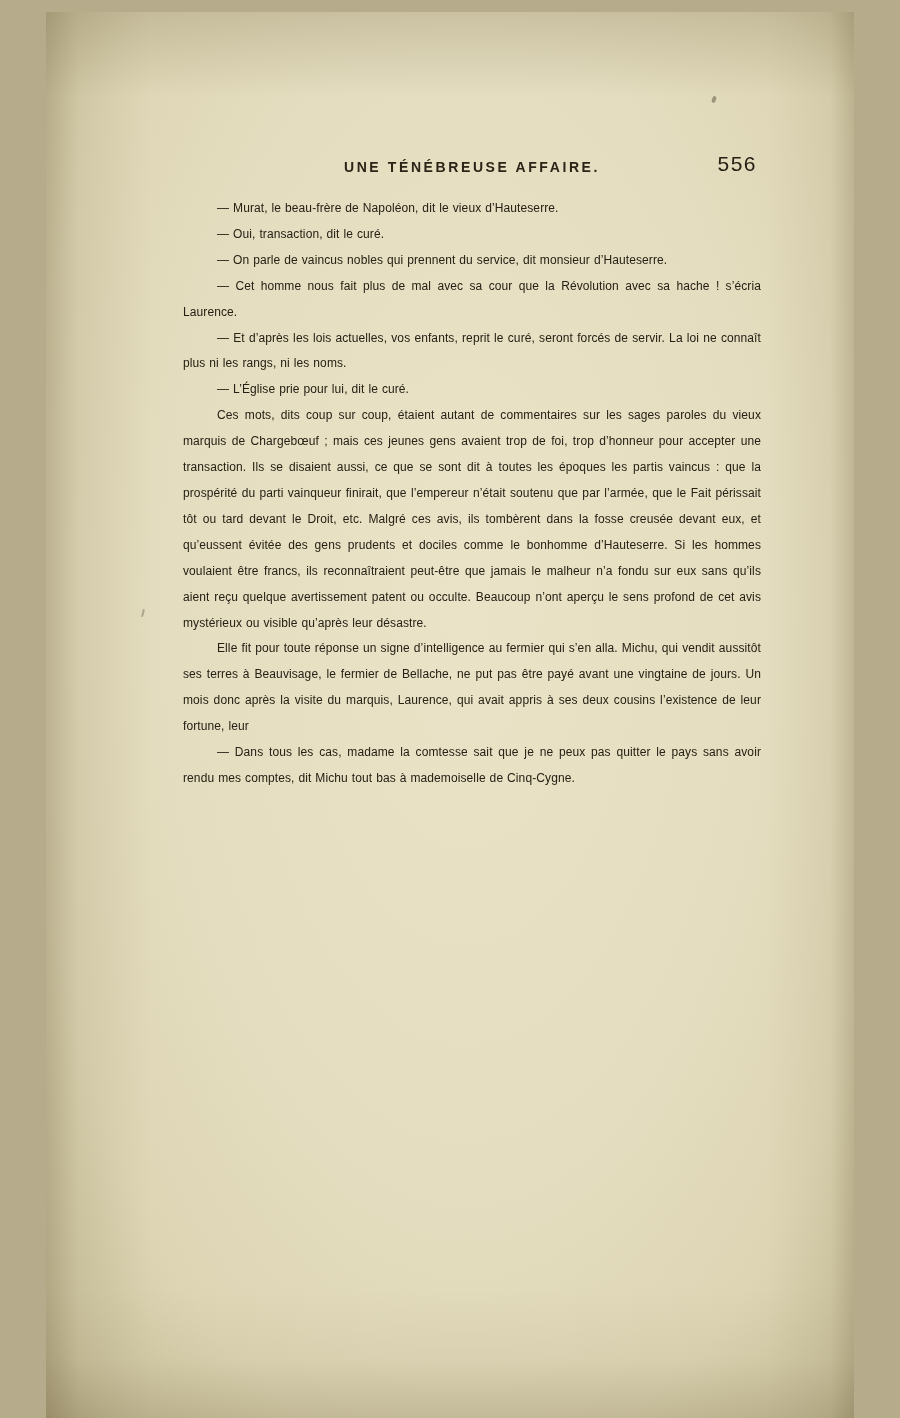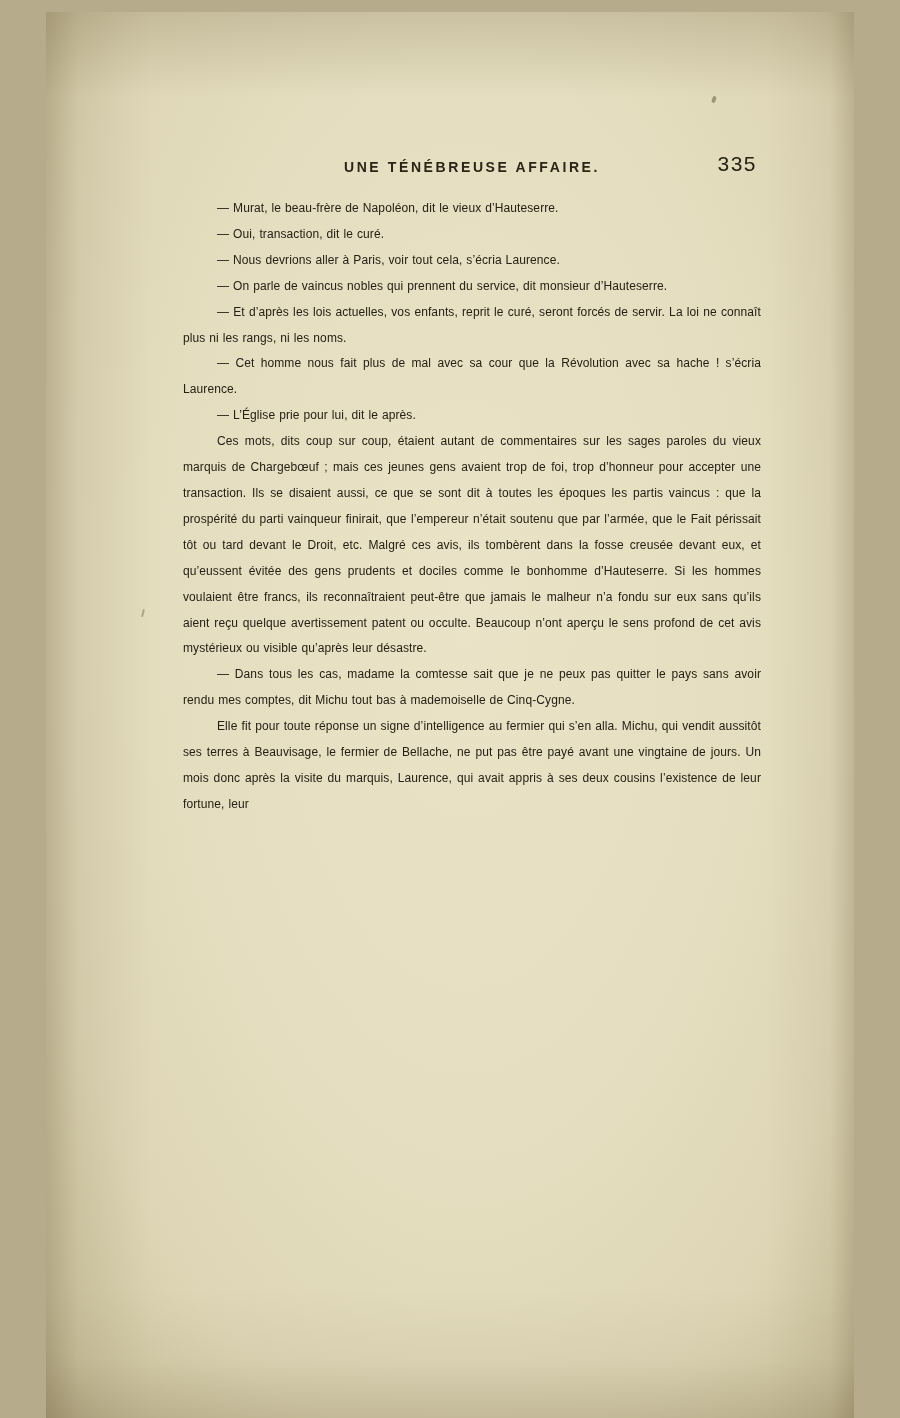--- a/index.html
+++ b/index.html
@@ -107,30 +107,29 @@
 <div class="scan">
 
   <span class="speck speck-top"></span>
   <span class="speck speck-left"></span>
   <span class="speck speck-bottom"></span>
 
   <div class="textblock">
 
     <div class="header">
       <span class="running-title">UNE TÉNÉBREUSE AFFAIRE.</span>
-      <span class="page-number">335</span>
+      <span class="page-number">556</span>
     </div>
 
     <div class="body-text">
         <p class="para">— Murat, le beau-frère de Napoléon, dit le vieux d’Hauteserre.</p>
         <p class="para">— Oui, transaction, dit le curé.</p>
-        <p class="para">— Nous devrions aller à Paris, voir tout cela, s’écria Laurence.</p>
         <p class="para">— On parle de vaincus nobles qui prennent du service, dit monsieur d’Hauteserre.</p>
+        <p class="para">— Cet homme nous fait plus de mal avec sa cour que la Révolution avec sa hache ! s’écria Laurence.</p>
         <p class="para">— Et d’après les lois actuelles, vos enfants, reprit le curé, seront forcés de servir. La loi ne connaît plus ni les rangs, ni les noms.</p>
-        <p class="para">— Cet homme nous fait plus de mal avec sa cour que la Révolution avec sa hache ! s’écria Laurence.</p>
-        <p class="para">— L’Église prie pour lui, dit le après.</p>
+        <p class="para">— L’Église prie pour lui, dit le curé.</p>
         <p class="para">Ces mots, dits coup sur coup, étaient autant de commentaires sur les sages paroles du vieux marquis de Chargebœuf ; mais ces jeunes gens avaient trop de foi, trop d’honneur pour accepter une transaction. Ils se disaient aussi, ce que se sont dit à toutes les époques les partis vaincus : que la prospérité du parti vainqueur finirait, que l’empereur n’était soutenu que par l’armée, que le Fait périssait tôt ou tard devant le Droit, etc. Malgré ces avis, ils tombèrent dans la fosse creusée devant eux, et qu’eussent évitée des gens prudents et dociles comme le bonhomme d’Hauteserre. Si les hommes voulaient être francs, ils reconnaîtraient peut-être que jamais le malheur n’a fondu sur eux sans qu’ils aient reçu quelque avertissement patent ou occulte. Beaucoup n’ont aperçu le sens profond de cet avis mystérieux ou visible qu’après leur désastre.</p>
+        <p class="para">Elle fit pour toute réponse un signe d’intelligence au fermier qui s’en alla. Michu, qui vendit aussitôt ses terres à Beauvisage, le fermier de Bellache, ne put pas être payé avant une vingtaine de jours. Un mois donc après la visite du marquis, Laurence, qui avait appris à ses deux cousins l’existence de leur fortune, leur</p>
         <p class="para">— Dans tous les cas, madame la comtesse sait que je ne peux pas quitter le pays sans avoir rendu mes comptes, dit Michu tout bas à mademoiselle de Cinq-Cygne.</p>
-        <p class="para">Elle fit pour toute réponse un signe d’intelligence au fermier qui s’en alla. Michu, qui vendit aussitôt ses terres à Beauvisage, le fermier de Bellache, ne put pas être payé avant une vingtaine de jours. Un mois donc après la visite du marquis, Laurence, qui avait appris à ses deux cousins l’existence de leur fortune, leur</p>
       </div>
 
   </div>
 </div>
 
 </body></html>

